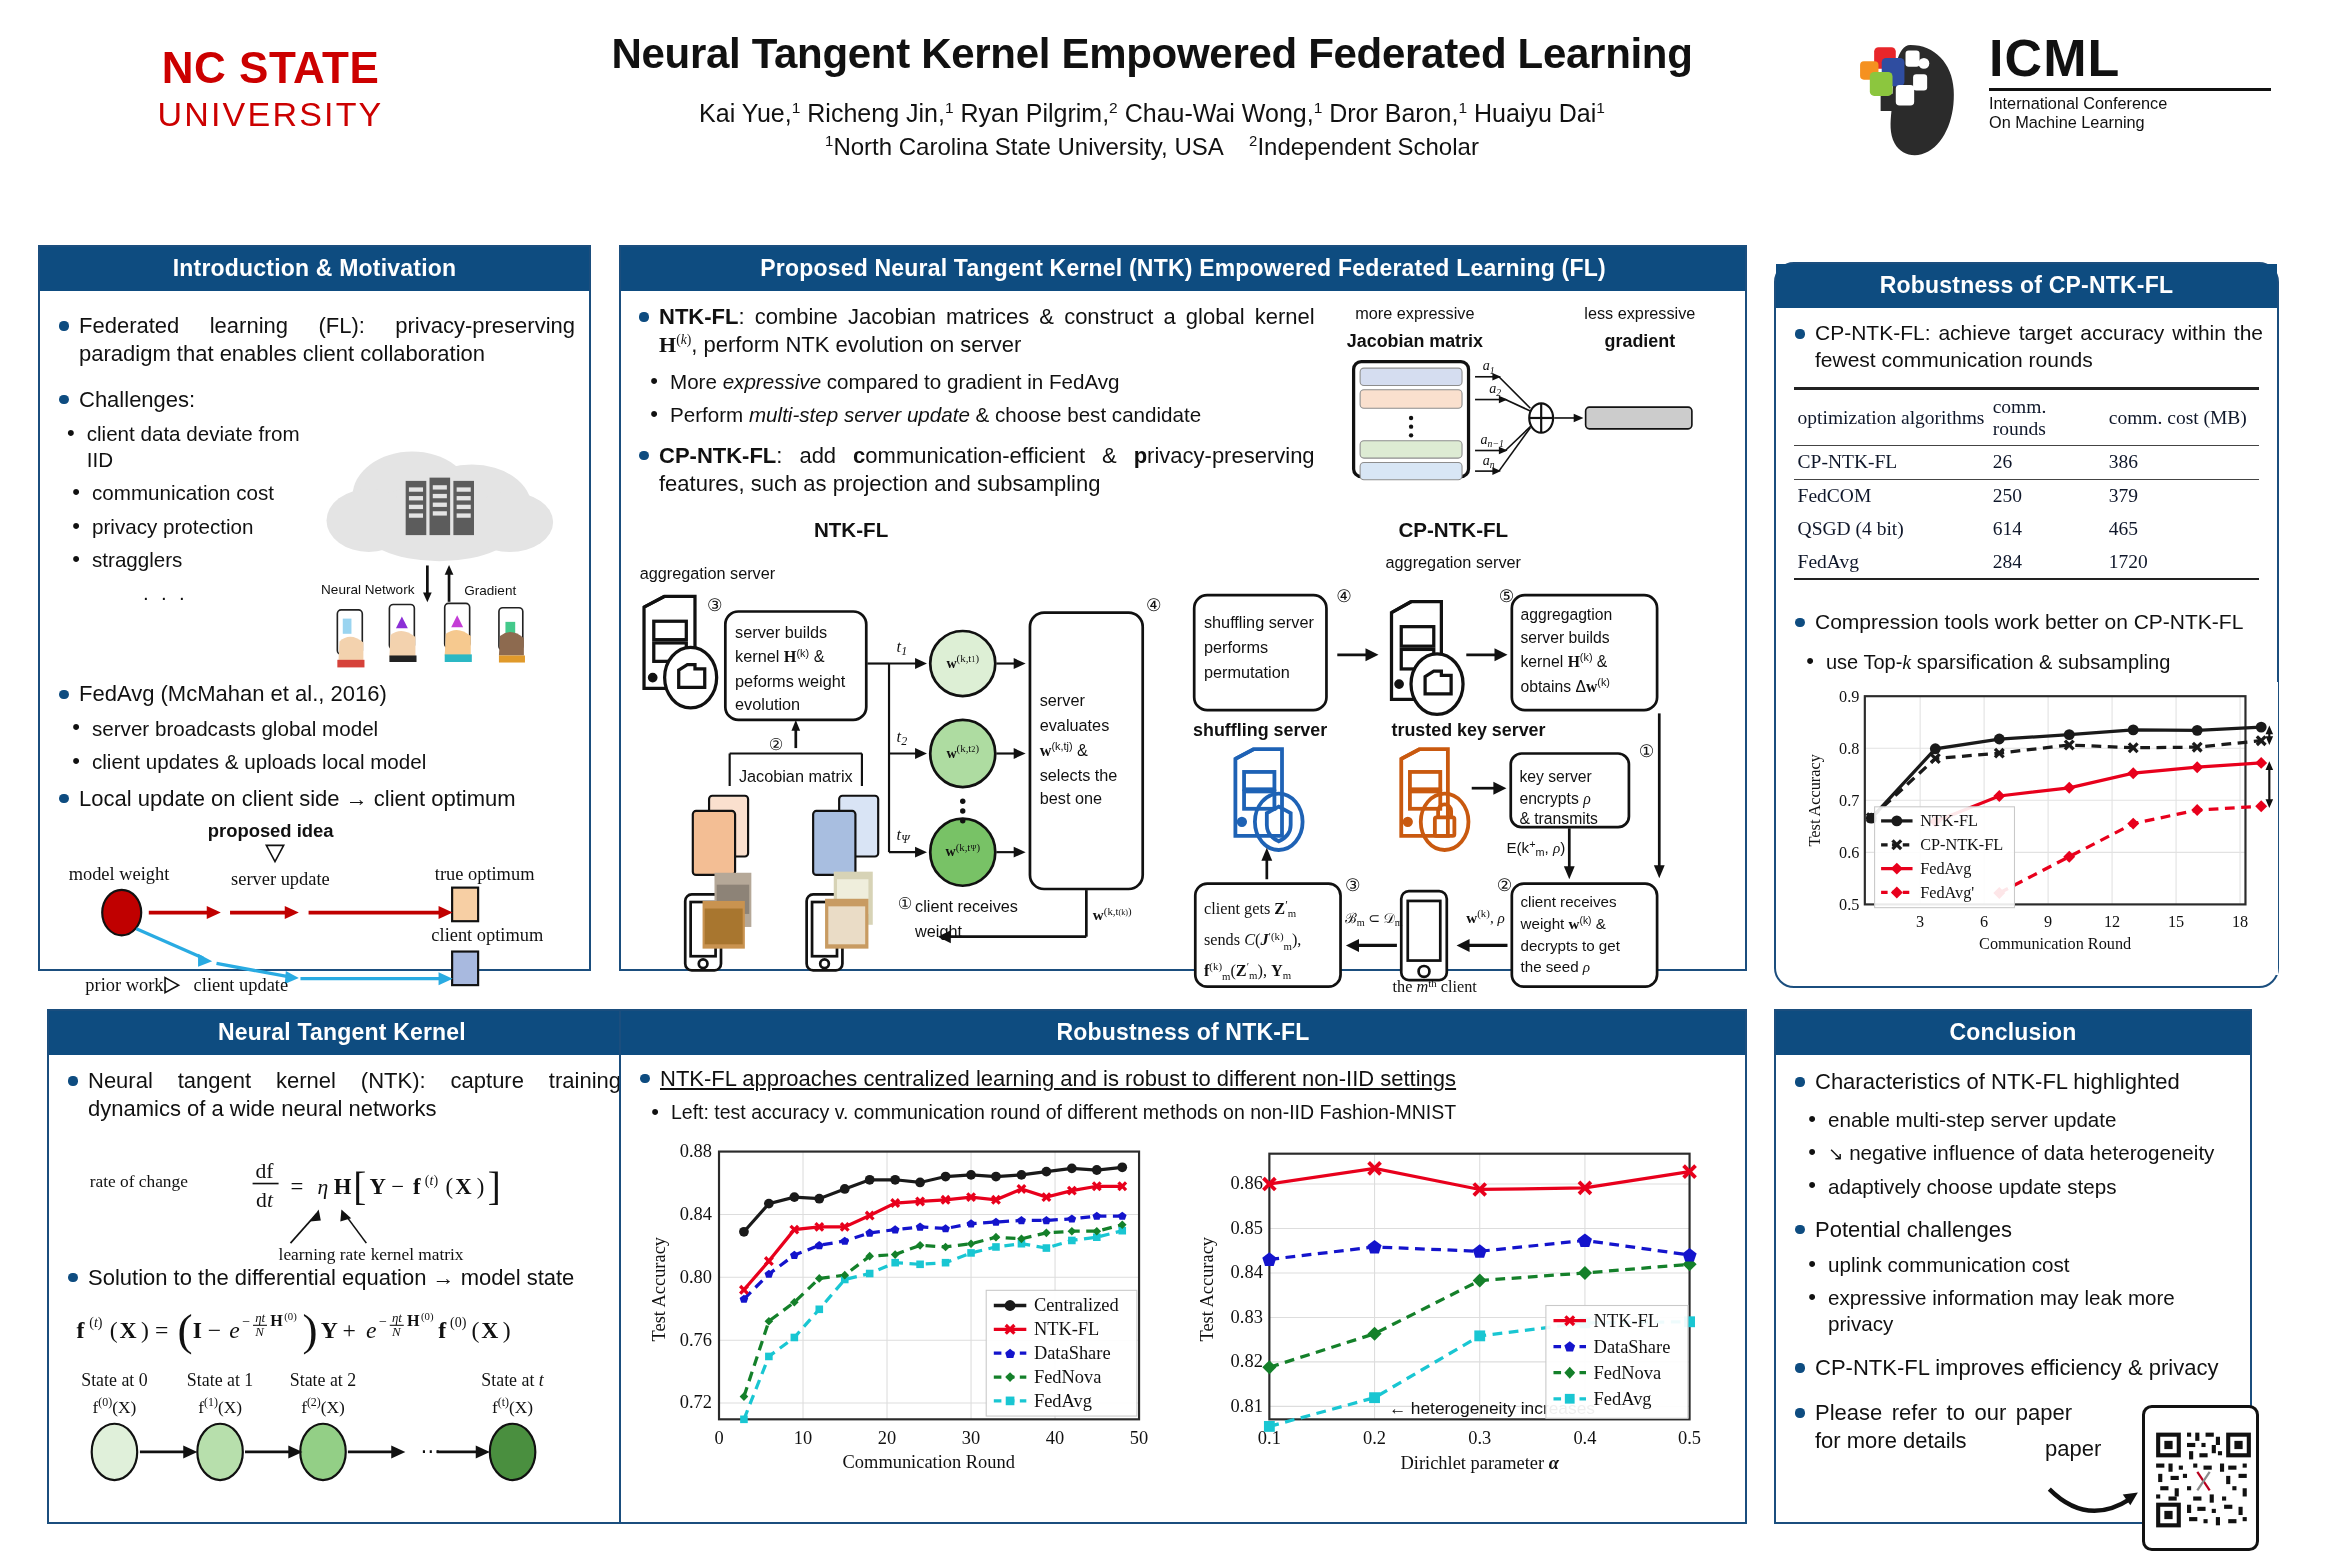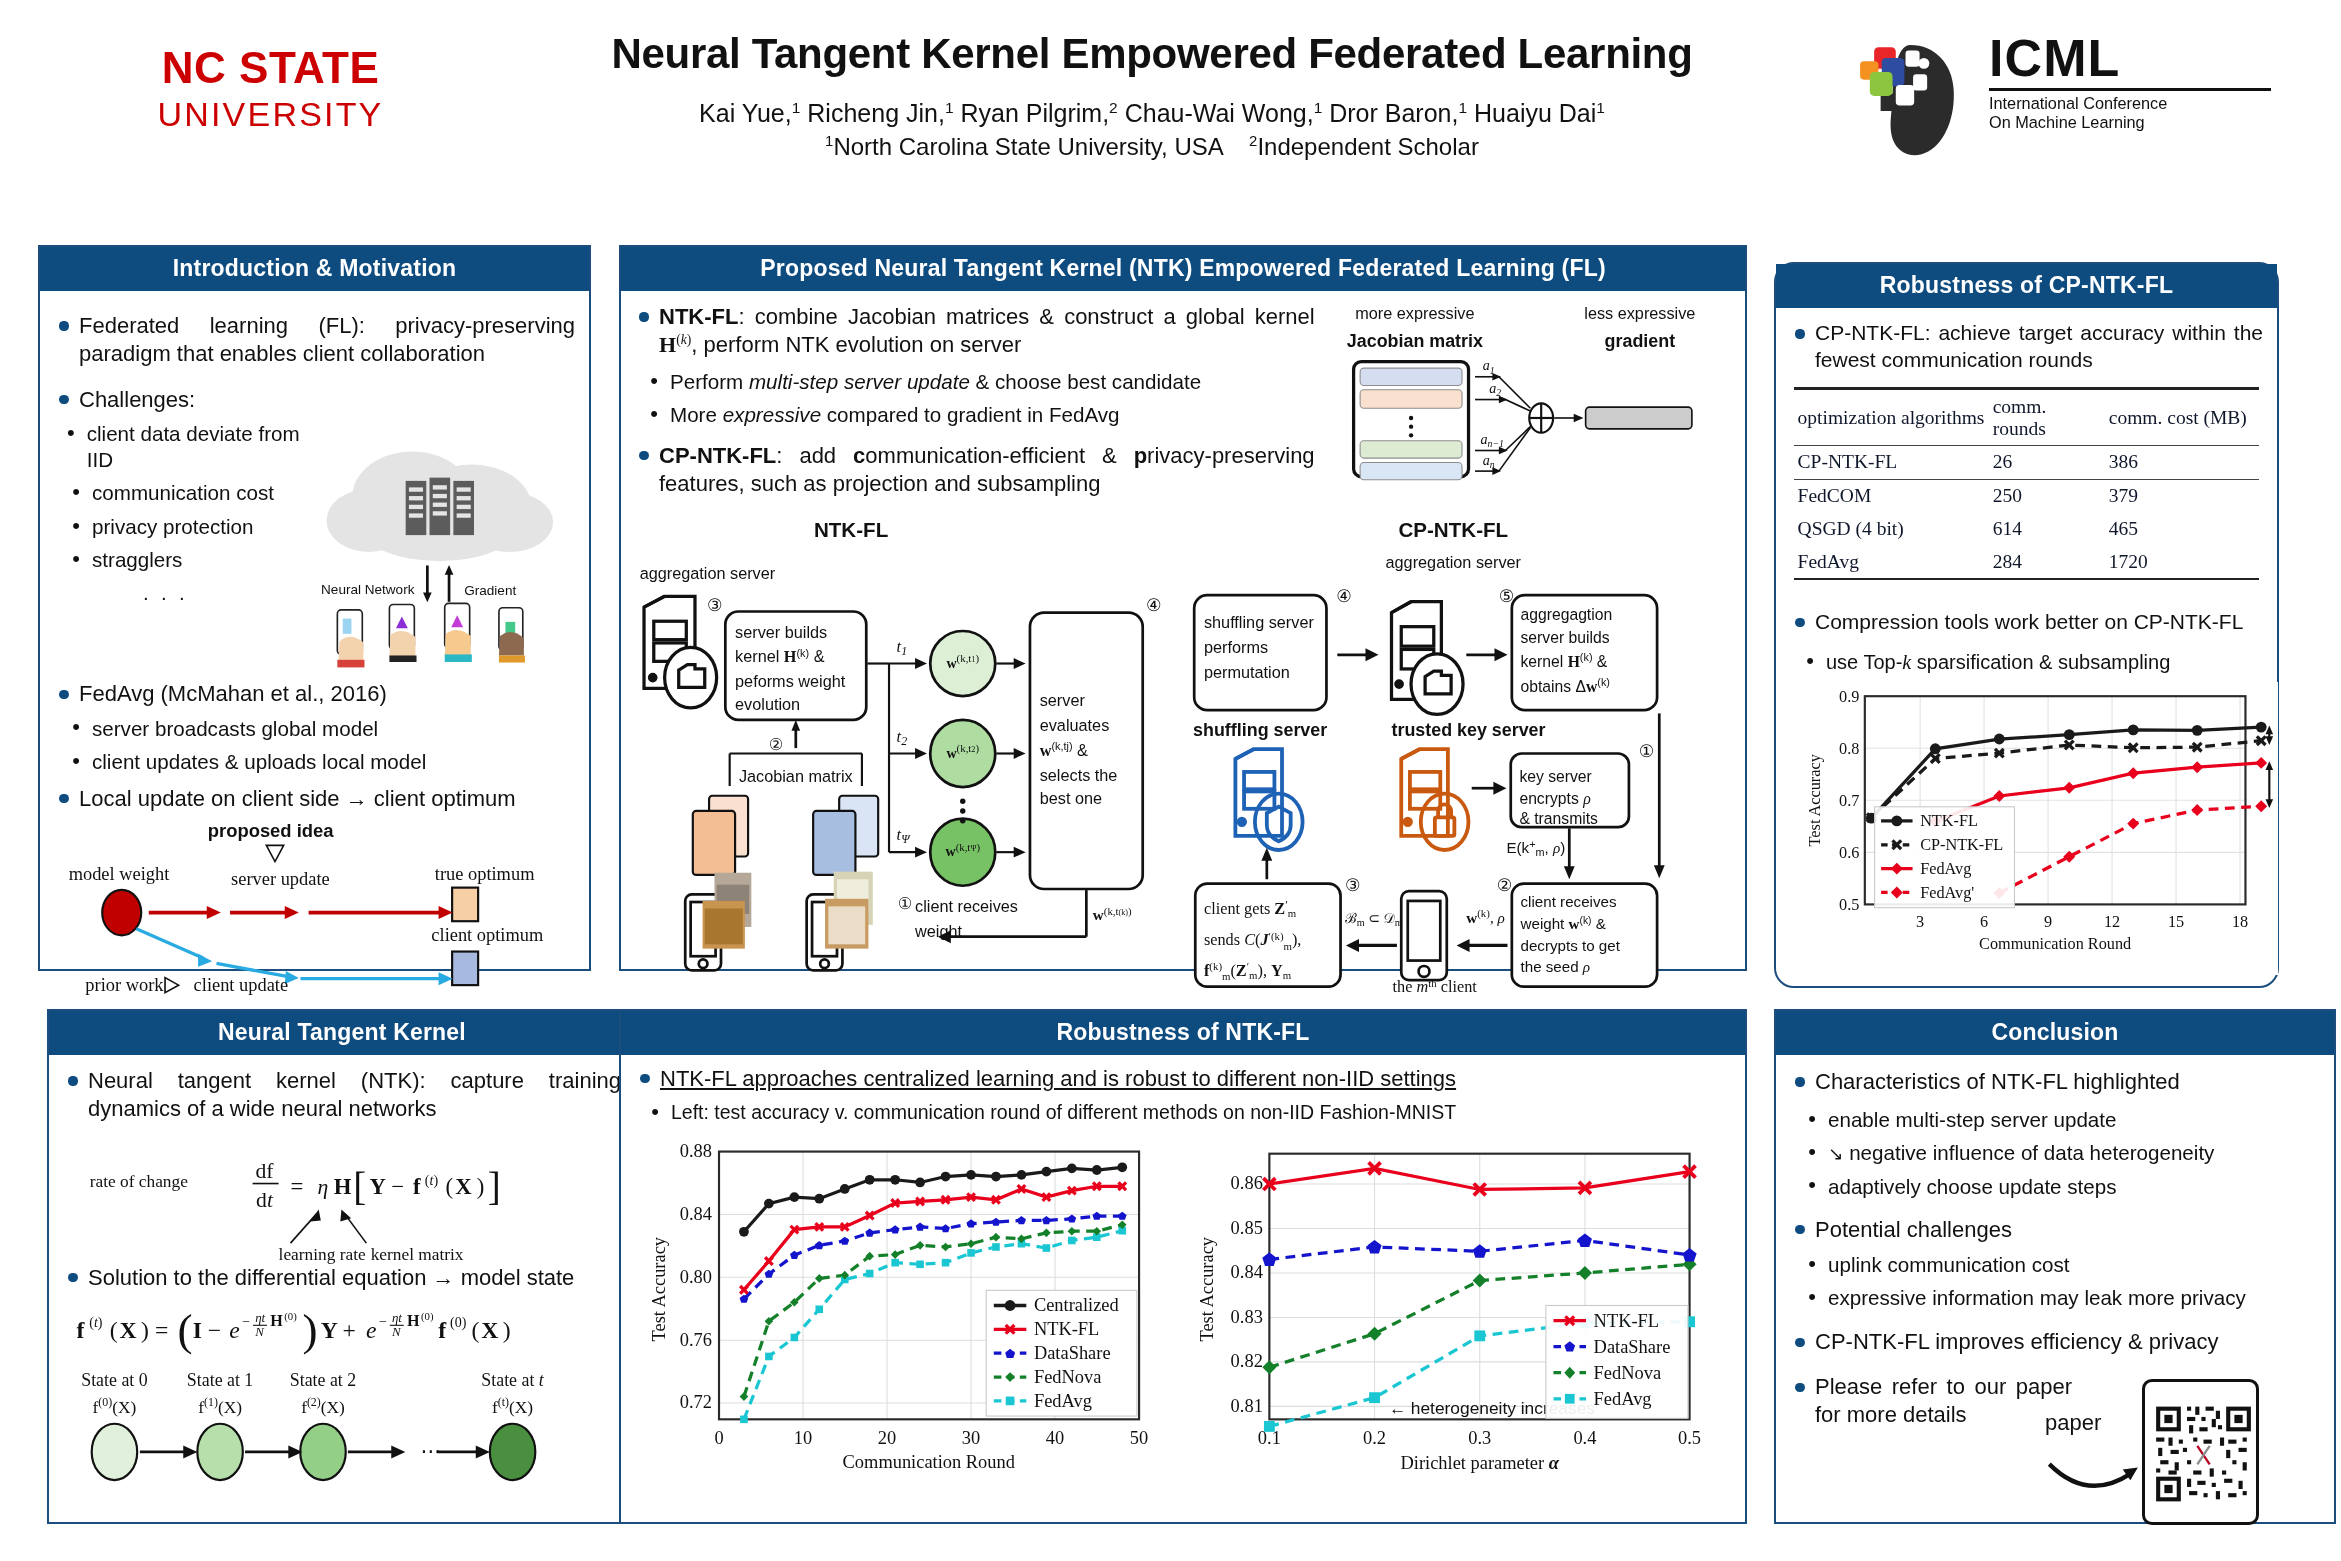--- a/index.html
+++ b/index.html
@@ -352,22 +352,22 @@
   <div class="panel" style="left:619px; top:245px; width:1128px; height:726px;">
     <div class="panel-hd">Proposed Neural Tangent Kernel (NTK) Empowered Federated Learning (FL)</div>
     <div class="panel-bd" style="padding:12px 13px 0 13px;">
 
       <div style="display:flex;">
         <div style="width:683px;">
           <div class="bul" style="margin-bottom:9.8px;">
             <b>NTK-FL</b>: combine Jacobian matrices &amp; construct a global kernel
             <span class="serif"><b>H</b><sup>(<i>k</i>)</sup></span>, perform NTK evolution on server
           </div>
+          <div class="sub" style="margin-left:12px;">More <i>expressive</i> compared to gradient in FedAvg</div>
           <div class="sub" style="margin-left:12px;">Perform <i>multi-step server update</i> &amp; choose best candidate</div>
-          <div class="sub" style="margin-left:12px;">More <i>expressive</i> compared to gradient in FedAvg</div>
           <div class="bul" style="margin-top:14px;">
             <b>CP-NTK-FL</b>: add <b>c</b>ommunication-efficient &amp; <b>p</b>rivacy-preserving features, such as projection and subsampling
           </div>
         </div>
 
         <div class="fig" style="width:412px; margin-left:5.4px;">
           <svg width="412" height="179" viewBox="0 0 760 330">
             <text x="175" y="30" text-anchor="middle" font-family="Liberation Sans, sans-serif" font-size="30" fill="#111">more expressive</text>
             <text x="590" y="30" text-anchor="middle" font-family="Liberation Sans, sans-serif" font-size="30" fill="#111">less expressive</text>
             <text x="175" y="82" text-anchor="middle" font-family="Liberation Sans, sans-serif" font-size="33" font-weight="bold" fill="#111">Jacobian matrix</text>
@@ -1160,21 +1160,21 @@
               <text x="240" y="310">CP-NTK-FL</text>
               <text x="240" y="354">FedAvg</text>
               <text x="240" y="398">FedAvg'</text>
             </g>
           </g>
         </svg>
       </div>
     </div>
   </div>
 
-  <div class="panel" style="left:1774px; top:1009px; width:562px; height:515px;">
+  <div class="panel" style="left:1774px; top:1009px; width:478px; height:515px;">
     <div class="panel-hd">Conclusion</div>
     <div class="panel-bd" style="padding-top:13px;">
       <div class="bul" style="margin-bottom:11px;">Characteristics of NTK-FL highlighted</div>
       <div class="sub" style="margin-left:14px;">enable multi-step server update</div>
       <div class="sub" style="margin-left:14px;">
         <span style="display:inline-block; transform:rotate(0deg); font-size:18.4px;">↘</span>
         <span>negative influence of data heterogeneity</span>
       </div>
       <div class="sub" style="margin-left:14px;">adaptively choose update steps</div>
       <div class="bul" style="margin-top:16.3px; margin-bottom:8.7px;">Potential challenges</div>

